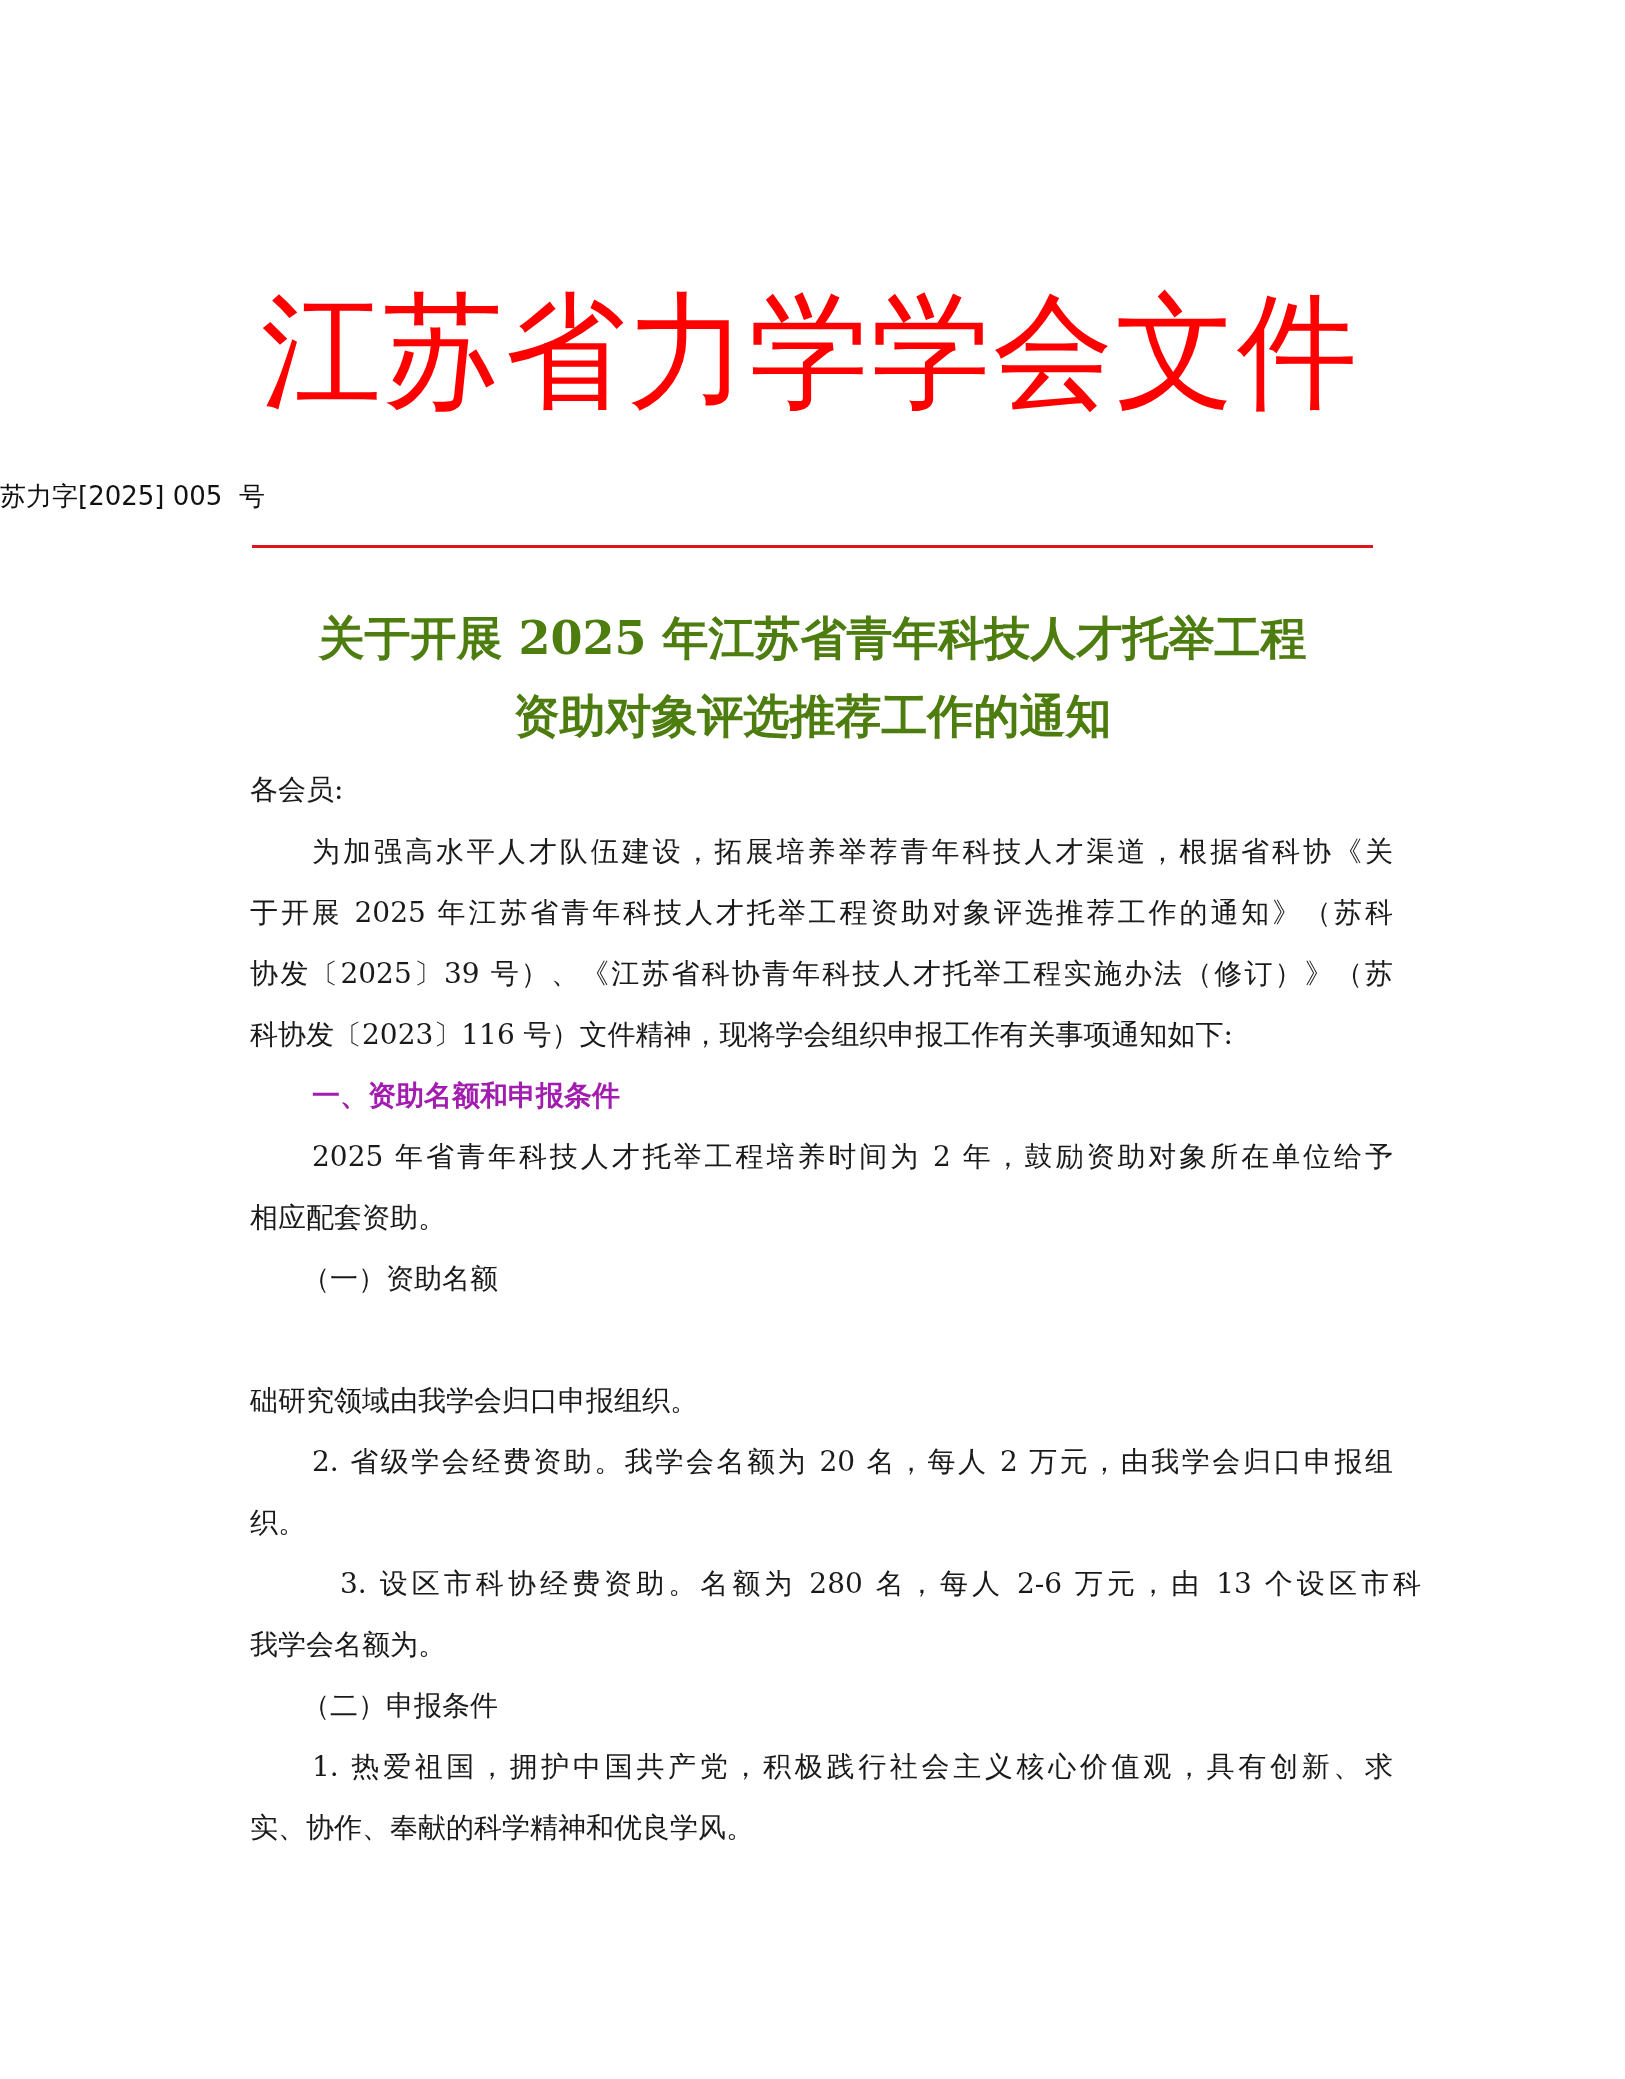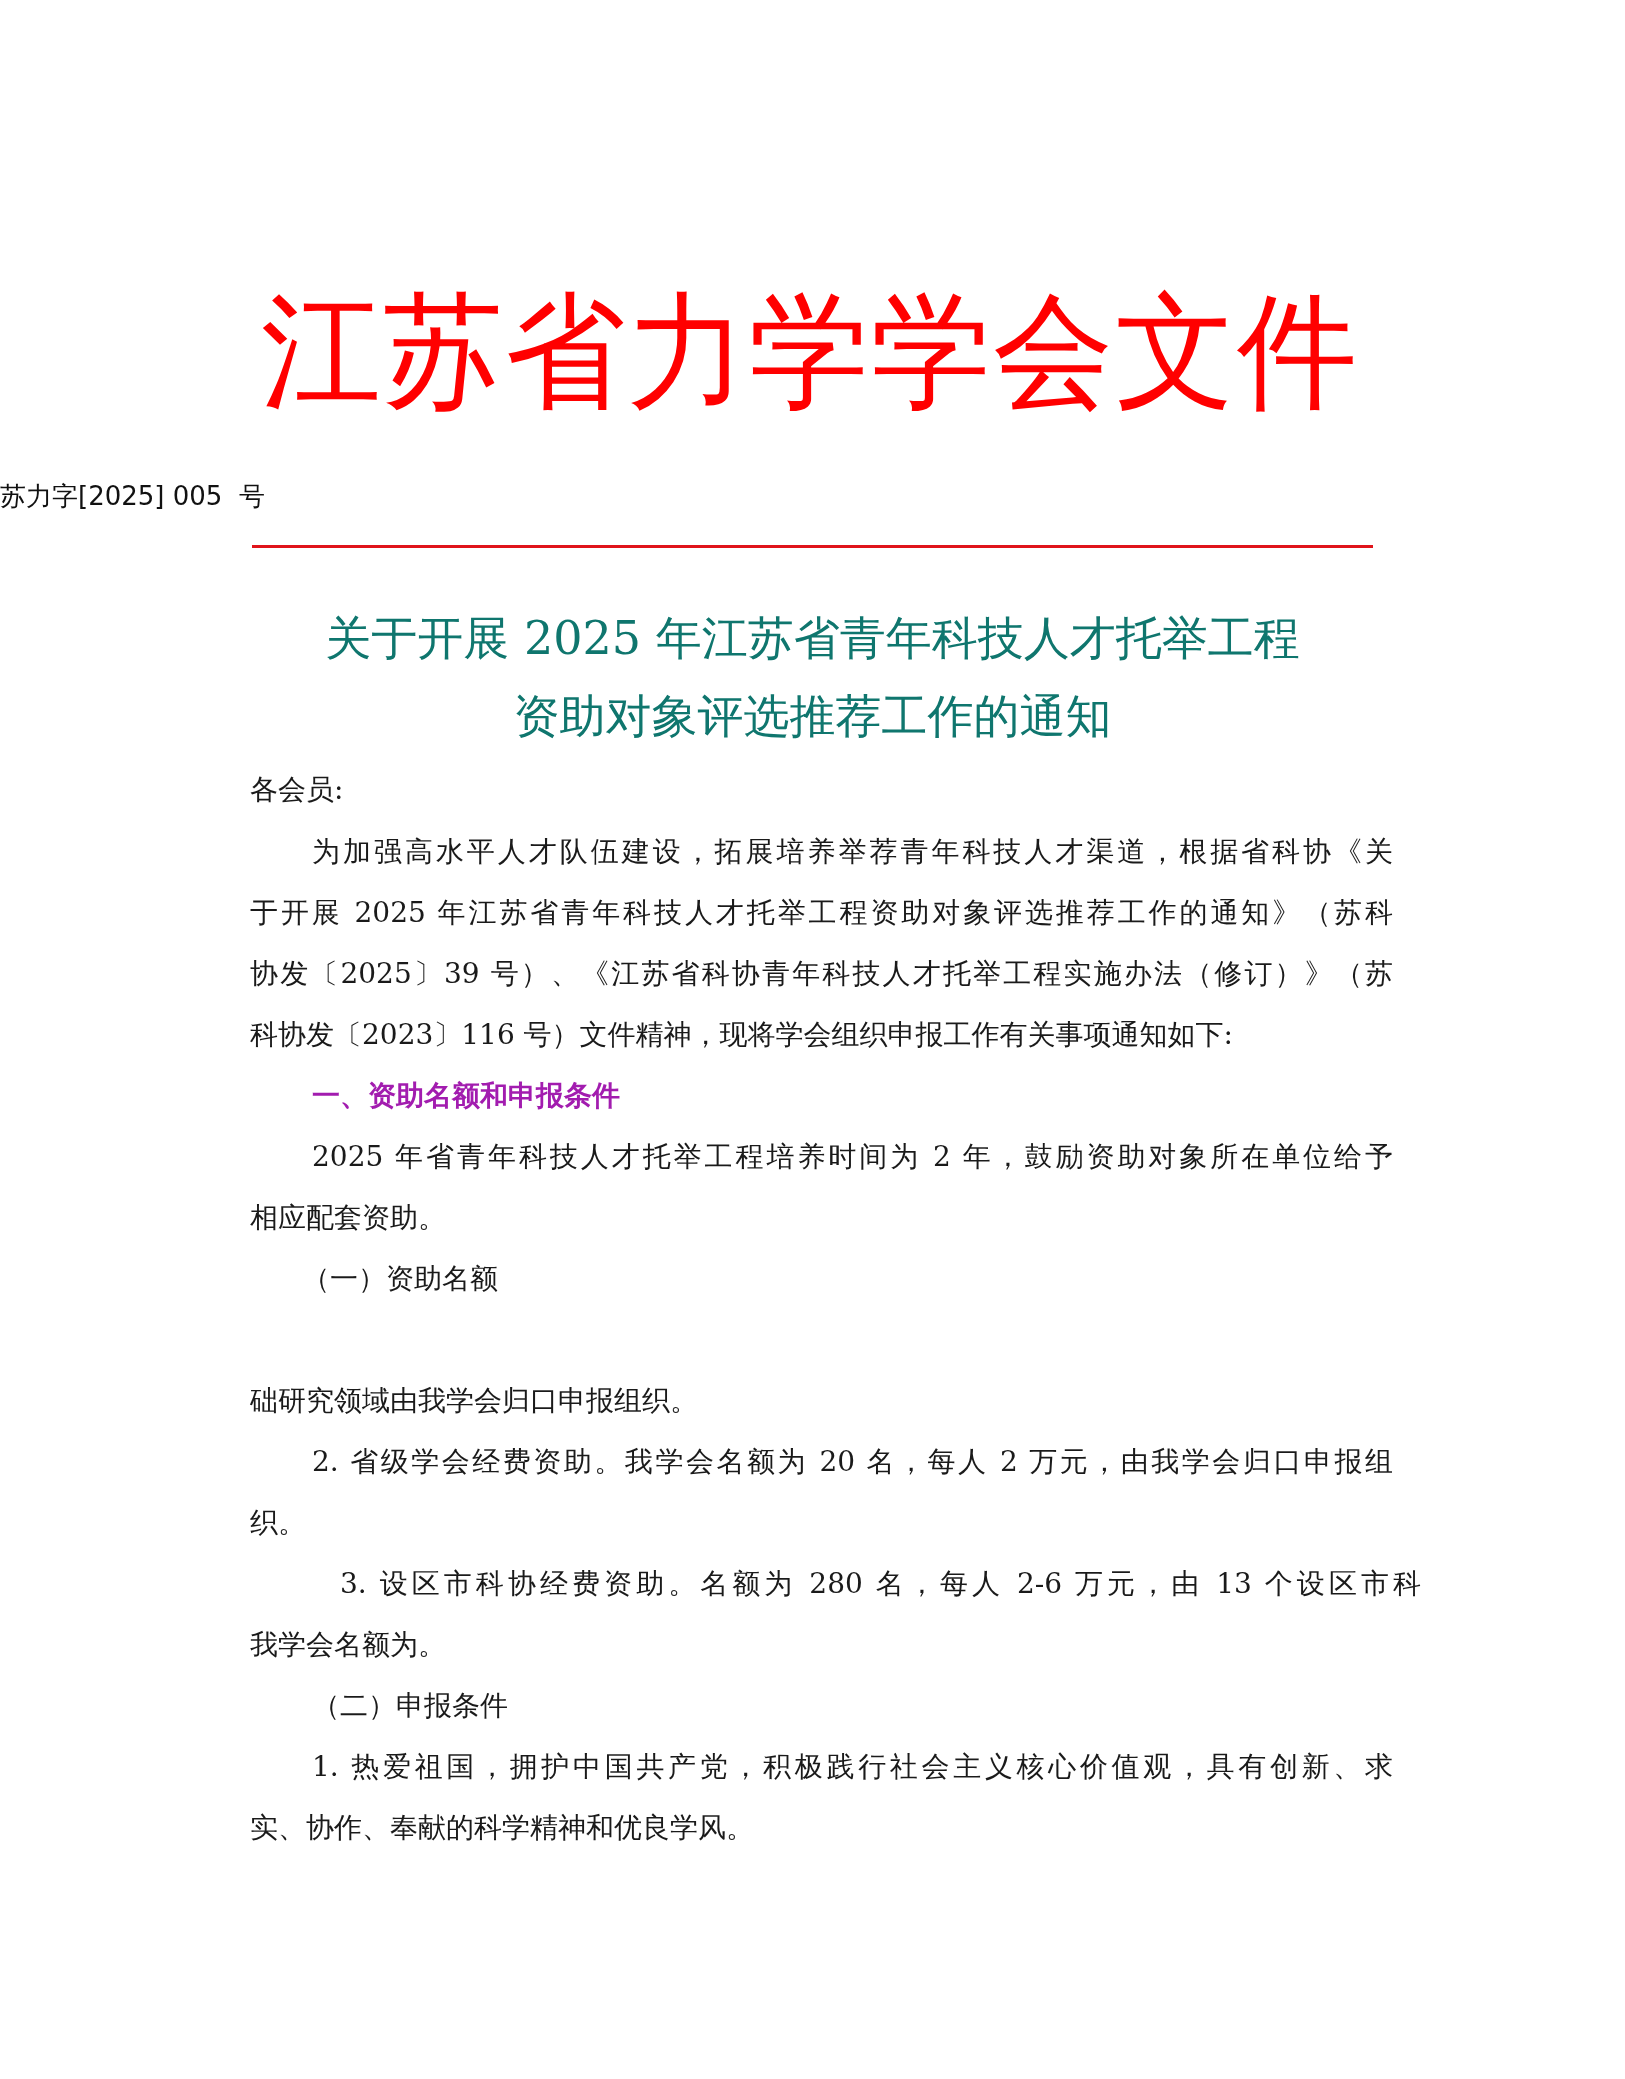--- a/index.html
+++ b/index.html
@@ -57,24 +57,24 @@
       width: 1121px;
       height: 3px;
       background: #e0141b;
     }
     .title {
       position: absolute;
       left: 0;
       width: 1625px;
       text-align: center;
       font-family: "DejaVu Serif", "Liberation Serif", serif;
-      font-weight: normal;
+      font-weight: bold;
       font-size: 46px;
       line-height: 60px;
-      color: #0f766e;
+      color: #4d7c0f;
       white-space: nowrap;
     }
     .title.l1 { top: 608px; }
     .title.l2 { top: 686px; }
     .line {
       position: absolute;
       left: 250px;
       white-space: nowrap;
       font-family: "DejaVu Serif", "Liberation Serif", serif;
       font-size: 28px;
@@ -123,18 +123,18 @@
   <div class="line" style="top:1259px; left:302px;">（一）资助名额</div>
 
   <div class="line" style="top:1381px;">础研究领域由我学会归口申报组织。</div>
 
   <div class="line indent justify indent-j" style="top:1442px;">2. 省级学会经费资助。我学会名额为 20 名，每人 2 万元，由我学会归口申报组</div>
   <div class="line" style="top:1503px;">织。</div>
 
   <div class="line indent justify indent-j" style="top:1564px;margin-left:28px;">3. 设区市科协经费资助。名额为 280 名，每人 2-6 万元，由 13 个设区市科</div>
   <div class="line" style="top:1625px;">我学会名额为。</div>
 
-  <div class="line" style="top:1686px; left:312px;">（二）申报条件</div>
+  <div class="line" style="top:1686px; left:302px;">（二）申报条件</div>
 
   <div class="line indent justify indent-j" style="top:1747px;">1. 热爱祖国，拥护中国共产党，积极践行社会主义核心价值观，具有创新、求</div>
   <div class="line" style="top:1808px;">实、协作、奉献的科学精神和优良学风。</div>
 
 </div>
 
 </body></html>

